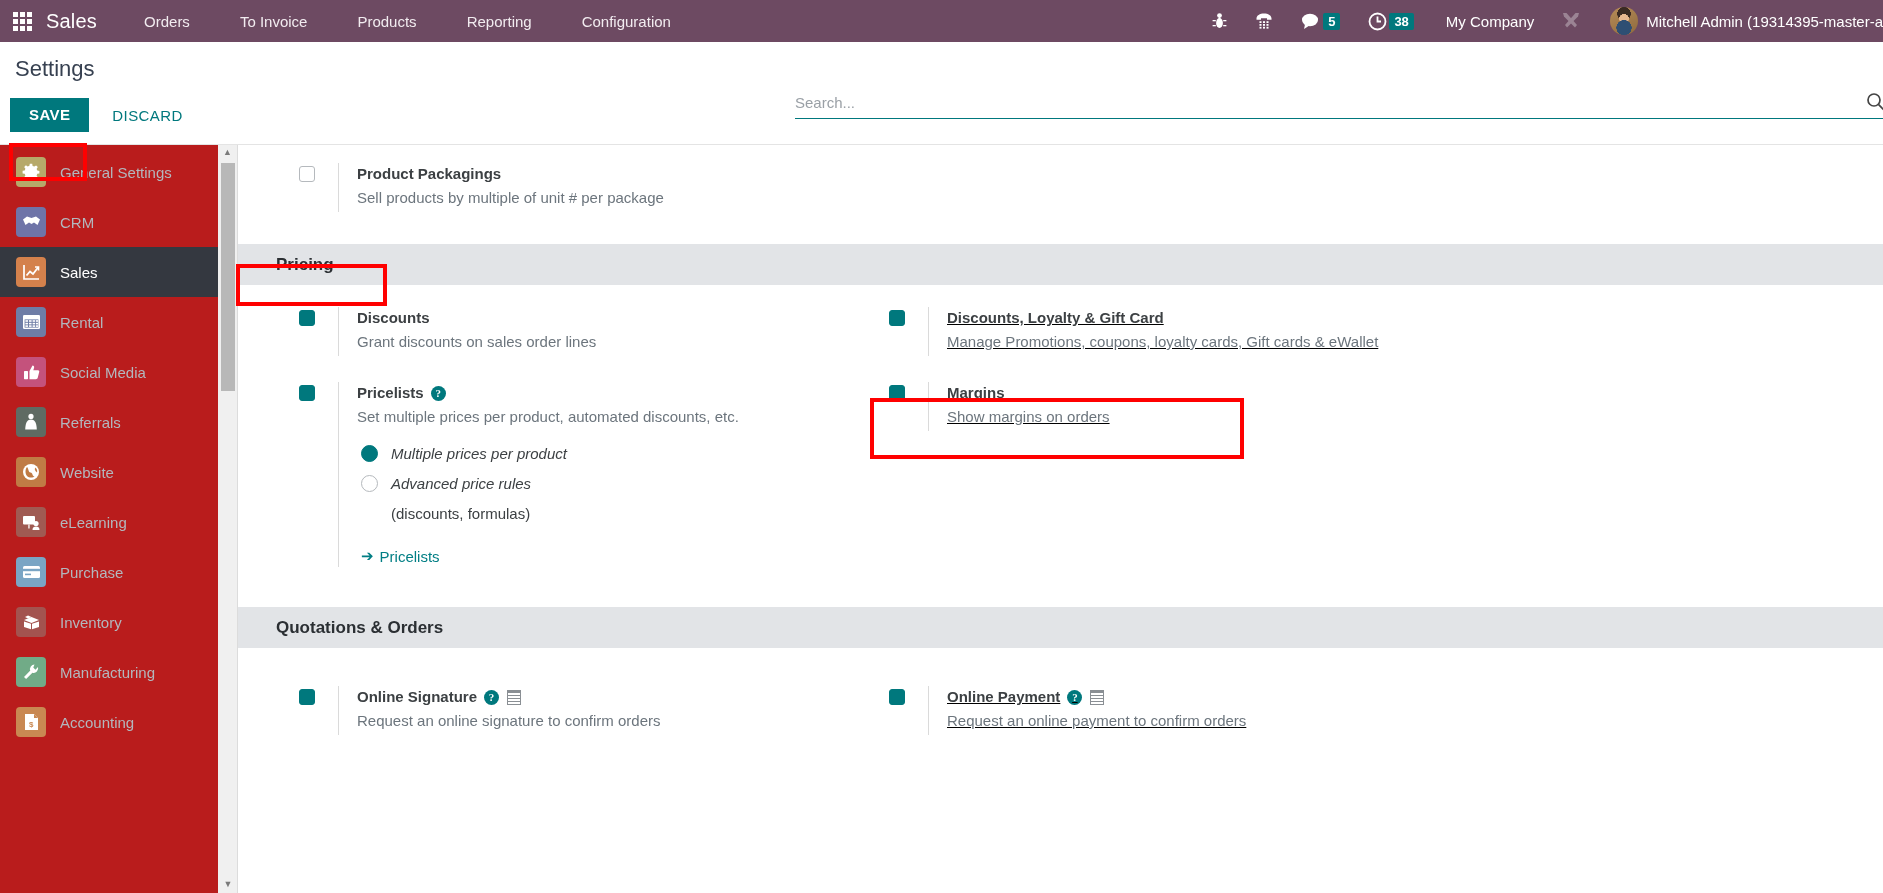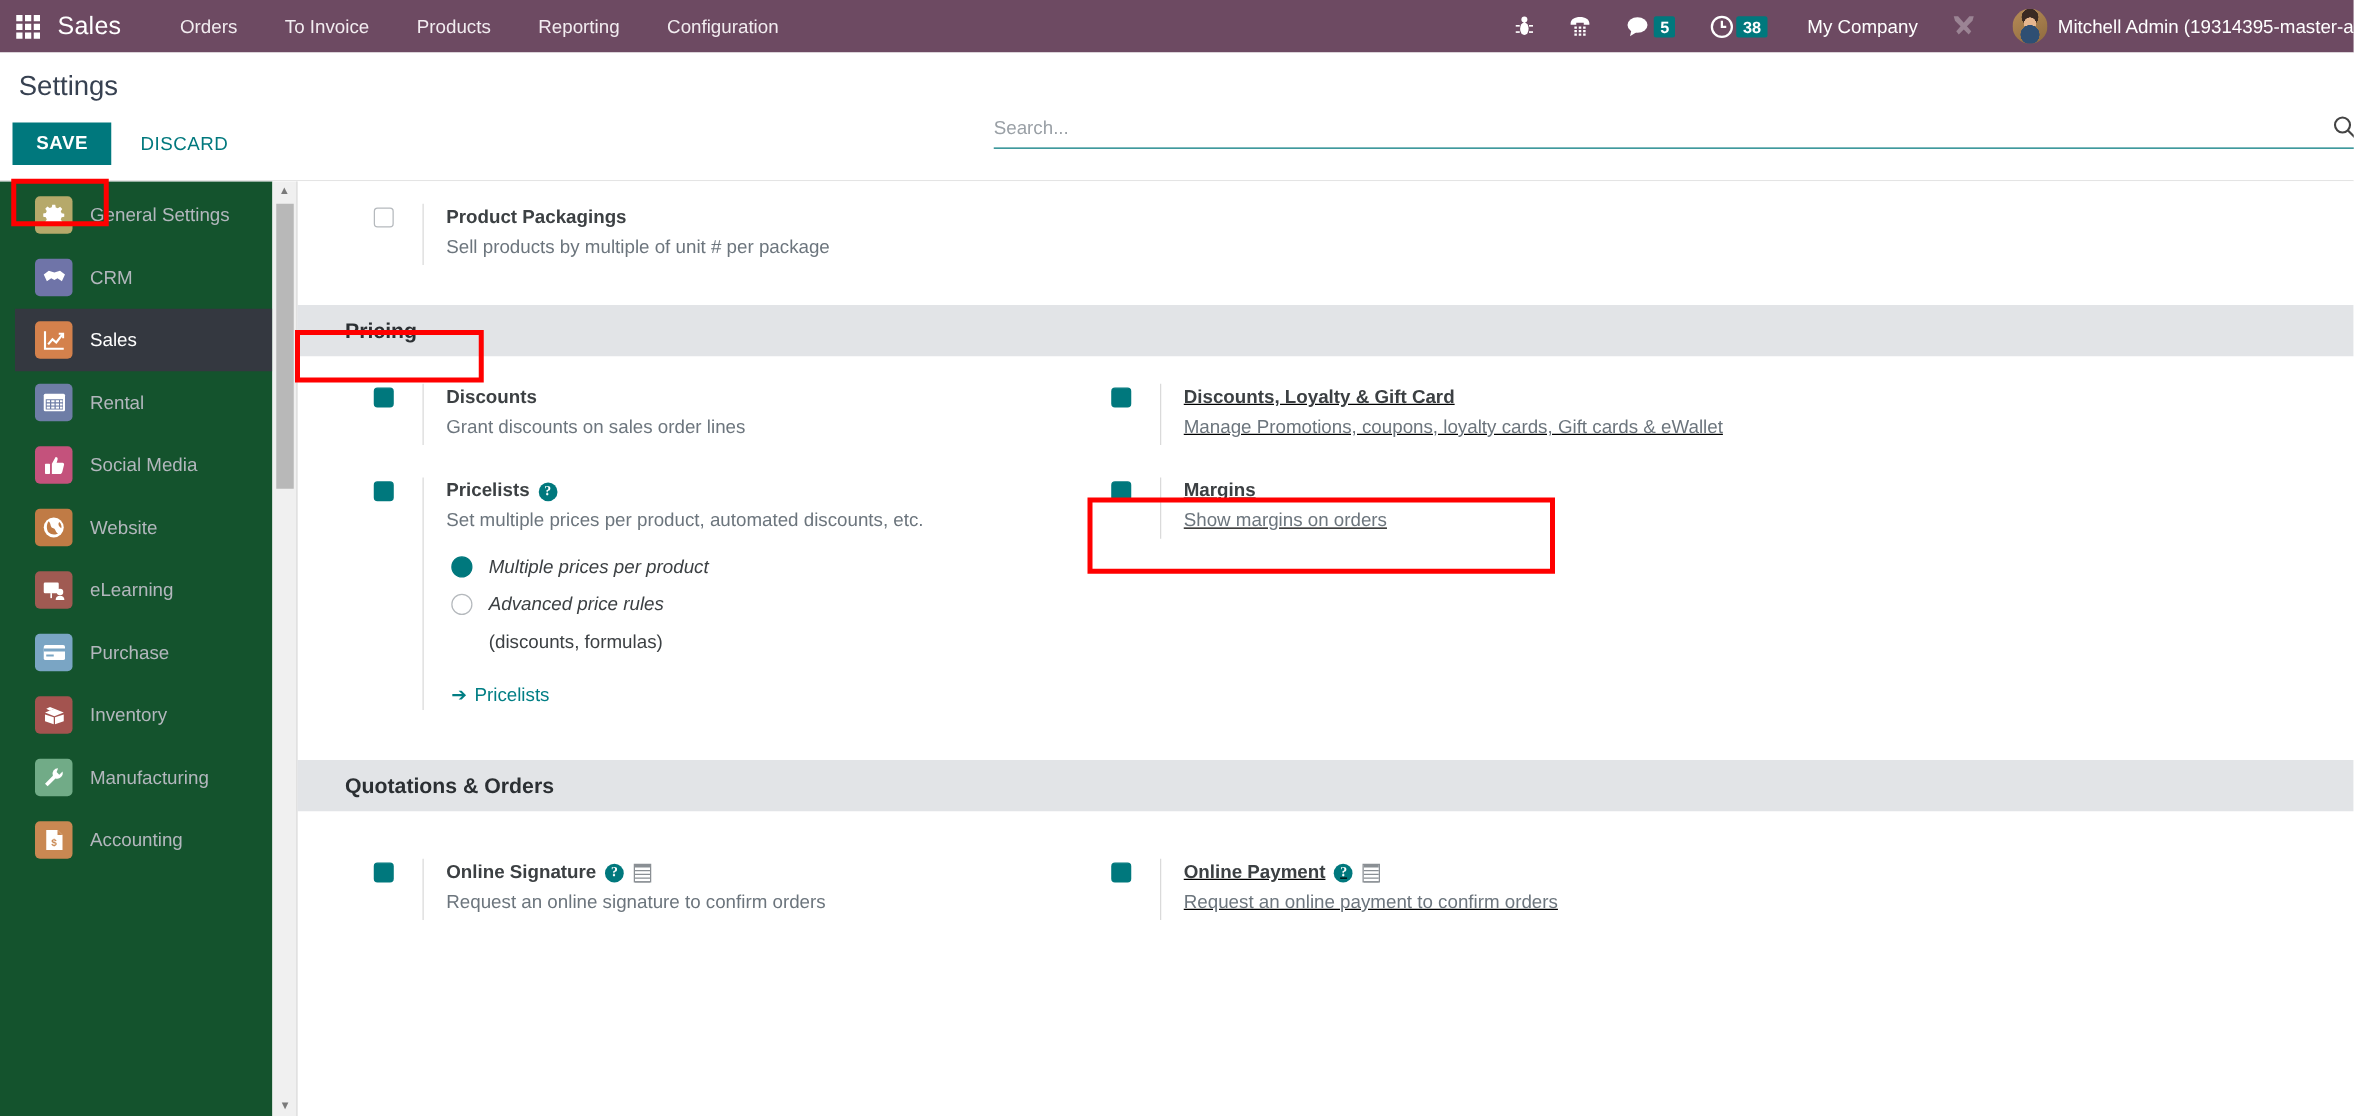--- a/index.html
+++ b/index.html
@@ -11,21 +11,21 @@
 
   
   .navbar {
     height: 42px; background: #6d4a62; display: flex; align-items: center;
     color: #fff; position: relative; width: 1883px;
   }
   .apps-grid { display: grid; grid-template-columns: repeat(3,5px);
     grid-template-rows: repeat(3,5px); gap: 2px; margin-left: 13px; margin-right: 14px; }
   .apps-grid i { background: #fff; display: block; width: 5px; height: 5px; }
   .brand { font-size: 20px; font-weight: 400; letter-spacing: .2px; margin-right: 28px; }
-  .nav-menu { display: flex; align-items: center; gap: 0px; }
+  .nav-menu { display: flex; align-items: center; gap: 12px; }
   .nav-menu > span {
     font-size: 15px; padding: 0 19px; color: #f2ecf0; white-space: nowrap; cursor: pointer;
   }
   .nav-right { position: absolute; right: 0; top: 0; height: 42px;
     display: flex; align-items: center; padding-right: 0px; }
   .nav-ico { margin: 0 14px; display: flex; align-items: center; position: relative; cursor: pointer; }
   .nav-ico svg { display: block; }
   .badge {
     background: #00787d; color: #fff; font-size: 13px; font-weight: 700;
     padding: 0px 5px; border-radius: 2px; margin-left: 2px; line-height: 17px;
@@ -69,23 +69,22 @@
     border: none; outline: none; font-size: 15px; font-family: inherit;
     width: 100%; color: #374151; background: transparent;
   }
   .cp-search input::placeholder { color: #9aa0a6; }
   .search-ico { position: absolute; right: 0px; top: -2px; color: #555; }
 
   
   .wrap { display: flex; height: 748px; }
 
   .sidebar {
-    width: 218px; background: #14532d; flex: 0 0 218px; overflow: hidden;
+    width: 218px; background: #b91c1c; flex: 0 0 218px; overflow: hidden;
     padding-top: 2px;
-    padding-left: 12px;
   }
   .side-item {
     display: flex; align-items: center; height: 50px; padding-left: 16px; cursor: pointer;
   }
   .side-item.active { background: #343840; }
   .side-ico {
     width: 30px; height: 30px; border-radius: 4px; flex: 0 0 30px;
     display: flex; align-items: center; justify-content: center;
     margin-right: 14px; color: #fff;
   }
@@ -323,20 +322,29 @@
     <div class="side-item">
       <span class="side-ico" style="background:#c4527c">
         <svg width="17" height="17" viewBox="0 0 17 17" fill="#fff">
           <path d="M6.5 7 L9.5 1.5 C10.8 1.5 11.5 2.5 11 4 L10.3 6.2 H15 C16 6.2 16.5 7 16.2 8 L14.8 13.5 C14.6 14.5 13.8 15.2 12.8 15.2 H6.5 Z"></path>
           <rect x="1" y="7" width="4" height="8.2" rx="0.6"></rect>
         </svg>
       </span>
       <span class="side-label">Social Media</span>
     </div>
 
+    <div class="side-item">
+      <span class="side-ico" style="background:#5f6b63">
+        <svg width="16" height="18" viewBox="0 0 16 18" fill="#fff">
+          <circle cx="8" cy="3.4" r="2.6"></circle>
+          <path d="M8 6.4 C11.5 6.4 13.5 9 13.8 16.5 H2.2 C2.5 9 4.5 6.4 8 6.4 Z"></path>
+        </svg>
+      </span>
+      <span class="side-label">Referrals</span>
+    </div>
 
     <div class="side-item">
       <span class="side-ico" style="background:#c07b45">
         <svg width="18" height="18" viewBox="0 0 18 18">
           <circle cx="9" cy="9" r="8" fill="#fff"></circle>
           <path d="M5 4 C7 6 6 9 8.5 9.5 C11 10 10 13 12.5 13.5 C10.8 15 7 15 5 13 C3 11 3 6 5 4Z" fill="#c07b45"></path>
           <path d="M13.5 4.5 C15 6 15.5 8 15 9.5 C13 8 12 6 13.5 4.5Z" fill="#c07b45"></path>
         </svg>
       </span>
       <span class="side-label">Website</span>

